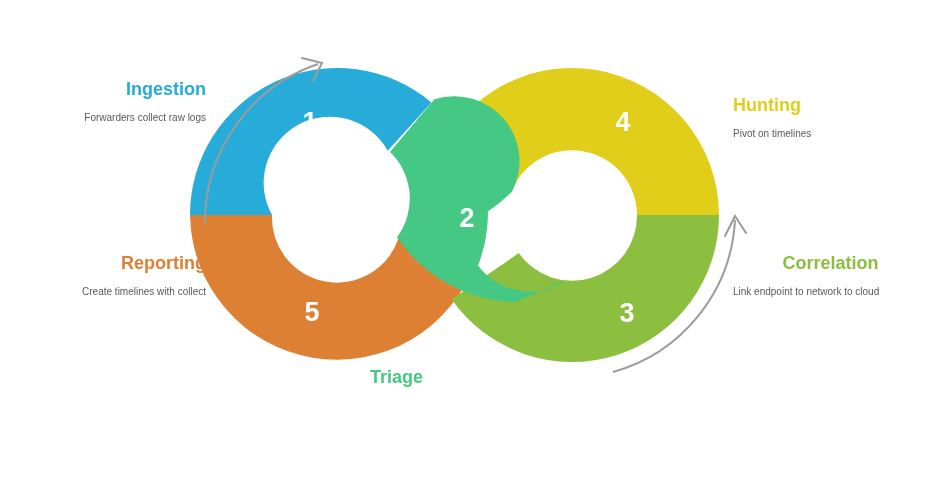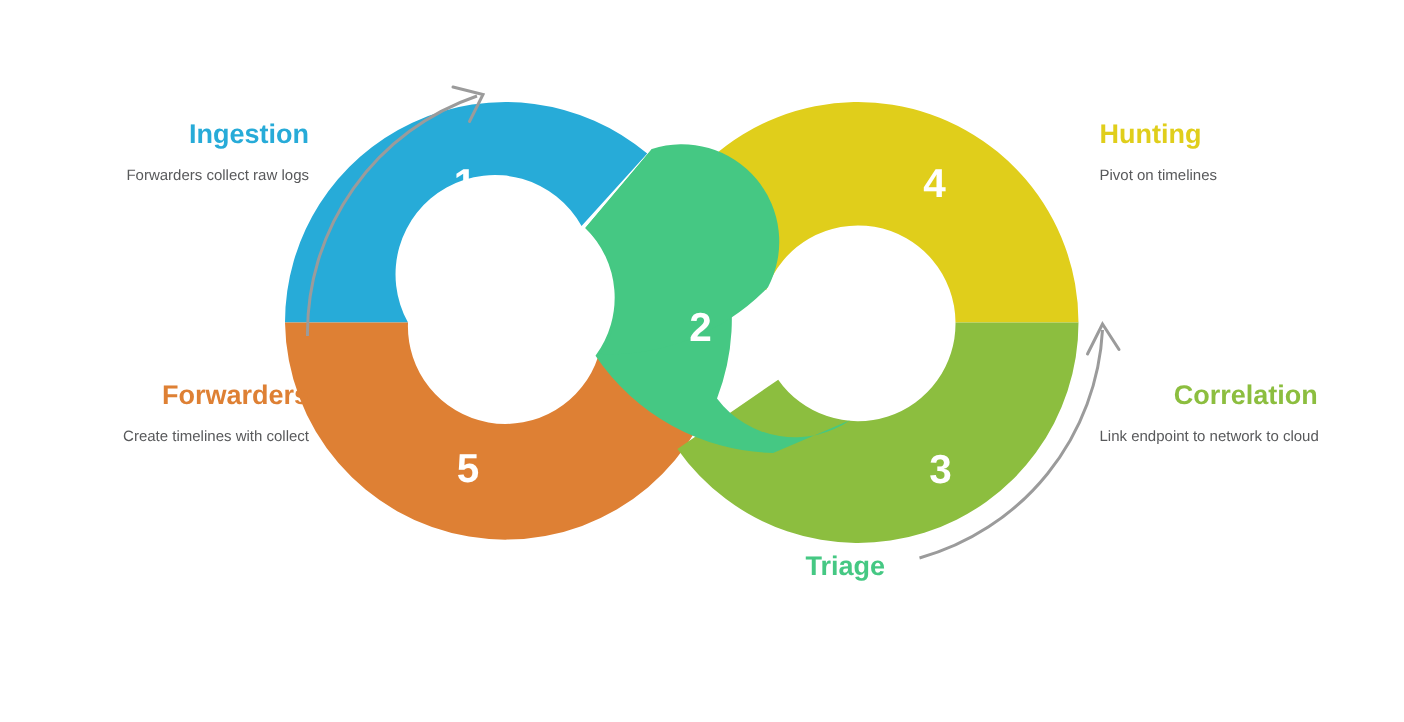--- a/index.html
+++ b/index.html
@@ -32,26 +32,26 @@
   }
   .label-desc{
     font-size:10px;
     color:#58595b;
     line-height:18px;
     margin:0;
   }
 
   .align-right{text-align:right;}
   .align-left{text-align:left;}
-  .align-center{text-align:right;}
+  .align-center{text-align:left;}
 
   
   #lbl-ingestion{left:16px;  top:78px;  width:190px;}
   #lbl-reporting{left:16px;  top:252px; width:190px;}
-  #lbl-hunting  {left:733px; top:78px;  width:195px;}
+  #lbl-hunting  {left:733px; top:94px;  width:195px;}
   #lbl-correlation{left:733px;top:252px;width:195px;}
   #lbl-triage   {left:370px; top:366px; width:220px;}
 </style>
 </head>
 <body>
 
 <div id="stage">
 
   <svg class="diagram" viewBox="0 0 936 481">
 
@@ -113,21 +113,21 @@
     </g>
 
   </svg>
 
   <div class="label-block align-right" id="lbl-ingestion">
     <p class="label-title" style="color:#27ABD8;">Ingestion</p>
     <p class="label-desc">Forwarders collect raw logs</p>
   </div>
 
   <div class="label-block align-right" id="lbl-reporting">
-    <p class="label-title" style="color:#DE8034;">Forwarders</p>
+    <p class="label-title" style="color:#DE8034;">Reporting</p>
     <p class="label-desc">Create timelines with collect</p>
   </div>
 
   <div class="label-block align-left" id="lbl-hunting">
     <p class="label-title" style="color:#E0CE1B;">Hunting</p>
     <p class="label-desc">Pivot on timelines</p>
   </div>
 
   <div class="label-block align-left" id="lbl-correlation">
     <p class="label-title" style="color:#8CBE3F;text-align:center;">Correlation</p>

